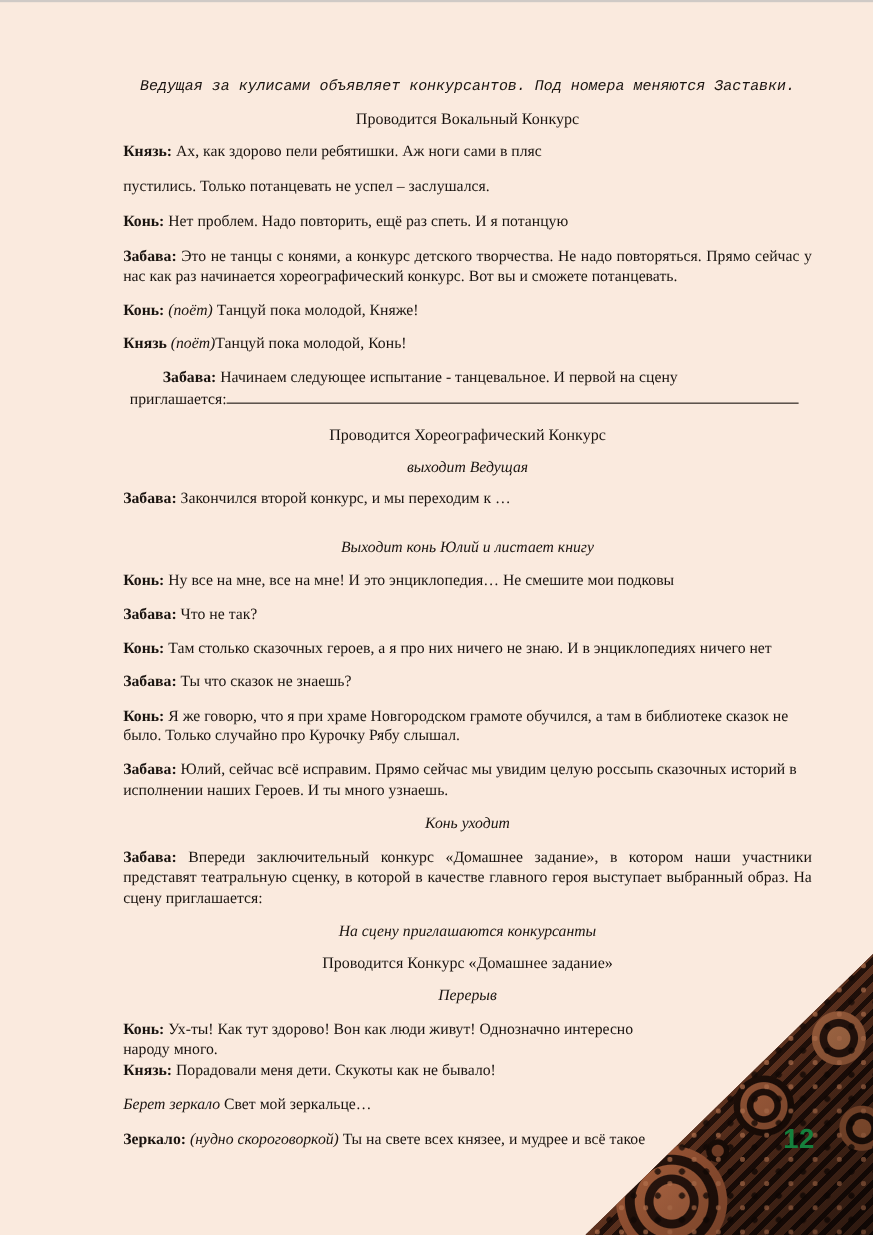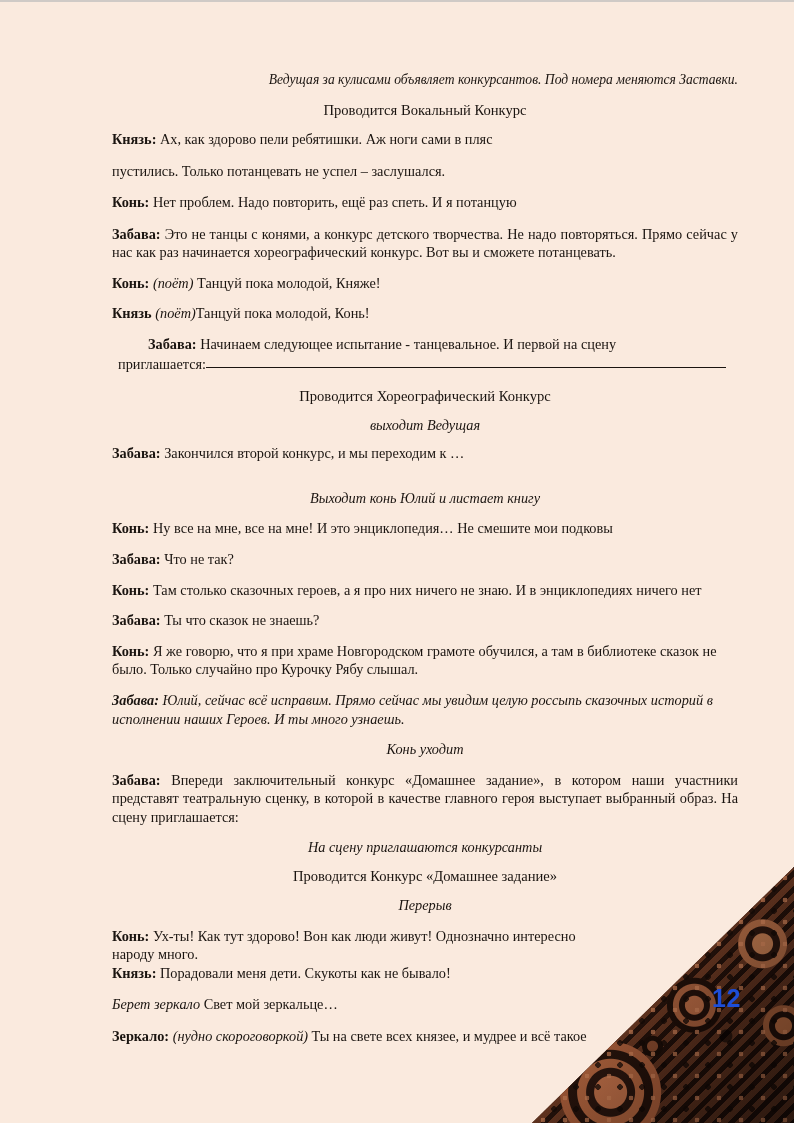--- a/index.html
+++ b/index.html
@@ -53,23 +53,24 @@
     margin: 0 0 10px 0;
   }
   .stage-roman {
     text-align: center;
     font-size: 14.6px;
     line-height: 1.30;
     margin: 0 0 10px 0;
   }
   .topline {
     font-style: italic;
-    text-align: right;
+    text-align: center;
     font-size: 13.6px;
     margin: 0 0 13px 0;
+    font-family: Liberation Mono, monospace;
   }
   .blank-underline {
     display: inline-block;
     border-bottom: 1.2px solid #1a1410;
     height: 0.95em;
     vertical-align: baseline;
   }
   
   #corner {
     position: absolute;
@@ -105,25 +106,25 @@
     opacity: 0.85;
   }
   #corner-sheen {
     position: absolute;
     inset: 0;
     background: linear-gradient(135deg, rgba(255,200,160,0.22) 0%, rgba(255,170,120,0.05) 26%, rgba(0,0,0,0.25) 62%, rgba(0,0,0,0.45) 100%);
   }
   #page-number {
     position: absolute;
     left: 712px;
-    top: 984px;
+    top: 1022px;
     font-family: "Liberation Sans", "DejaVu Sans", sans-serif;
     font-weight: bold;
     font-size: 25px;
-    color: #1d4ed8;
+    color: #15803d;
     letter-spacing: 0.5px;
   }
 </style>
 </head>
 <body>
 
 <div id="page">
 
   <div id="top-rule"></div>
 
@@ -189,21 +190,21 @@
     </p>
 
     <p class="line" style="margin-bottom:12px;">
       <span class="spk">Забава:</span><span> Ты что сказок не знаешь?</span>
     </p>
 
     <p class="line" style="margin-bottom:12px;">
       <span class="spk">Конь:</span><span> Я же говорю, что я при храме Новгородском грамоте обучился, а там в библиотеке сказок не было. Только случайно про Курочку Рябу слышал.</span>
     </p>
 
-    <p class="line" style="margin-bottom:12px;font-style:italic;">
+    <p class="line" style="margin-bottom:12px;">
       <span class="spk">Забава:</span><span> Юлий, сейчас всё исправим. Прямо сейчас мы увидим целую россыпь сказочных историй в исполнении наших Героев. И ты много узнаешь.</span>
     </p>
 
     <p class="stage-italic" style="margin-bottom:12px;">Конь уходит</p>
 
     <p class="line just" style="margin-bottom:12px;">
       <span class="spk">Забава:</span><span> Впереди заключительный конкурс «Домашнее задание», в котором наши участники представят театральную сценку, в которой в качестве главного героя выступает выбранный образ. На сцену приглашается:</span>
     </p>
 
     <p class="stage-italic" style="margin-bottom:10px;text-align:center;">На сцену приглашаются конкурсанты</p>

